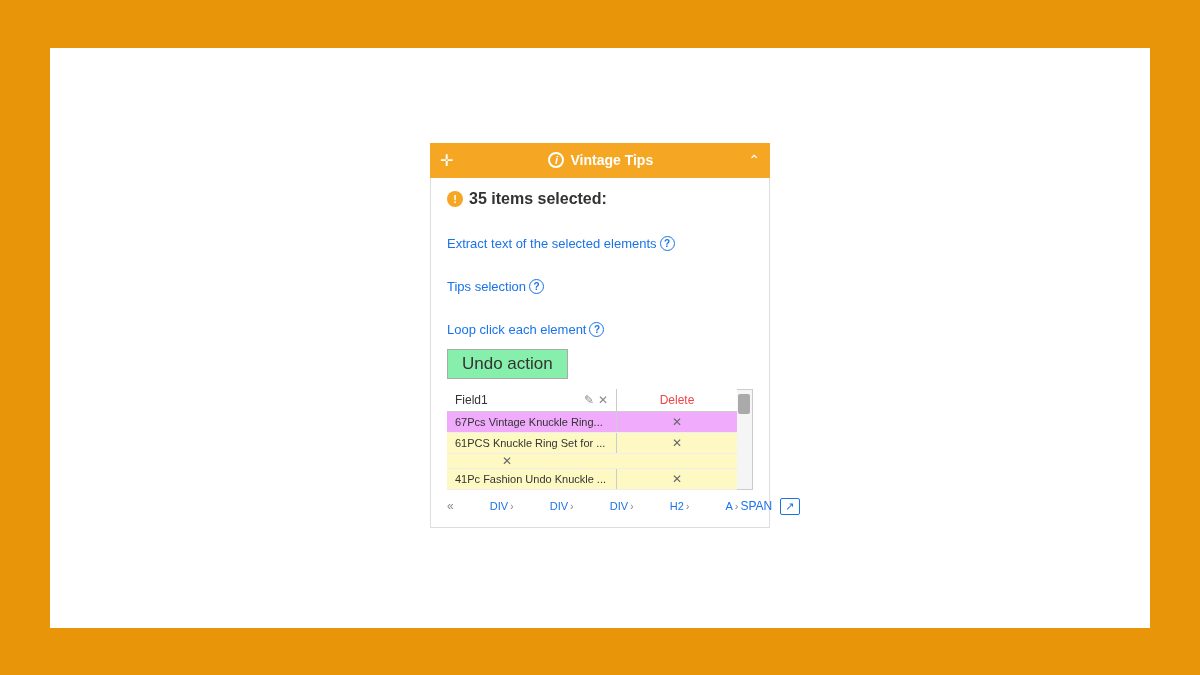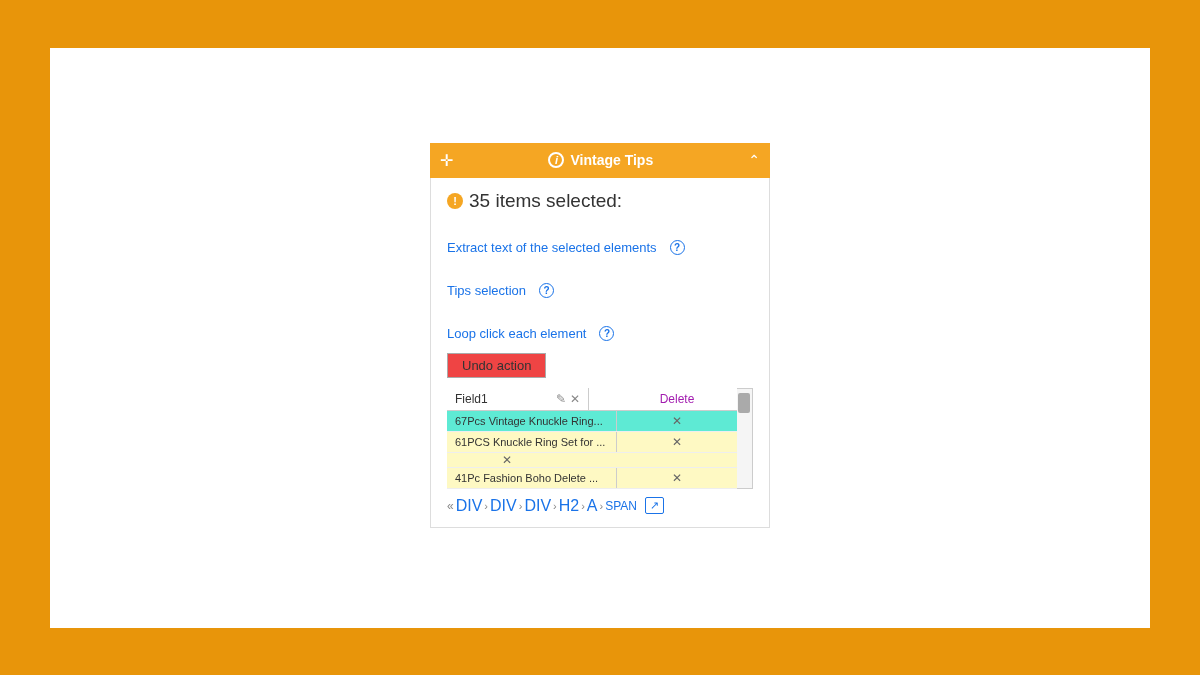--- a/index.html
+++ b/index.html
@@ -89,27 +89,28 @@
       border-radius: 50%;
       background: #F5A623;
       display: inline-flex;
       align-items: center;
       justify-content: center;
       color: white;
       font-size: 11px;
       font-weight: bold;
     }
     .items-selected-text {
-      font-size: 19px;
+      font-size: 16px;
       color: #333;
+      font-weight: bold;
     }
     .action-link {
       display: flex;
       align-items: flex-end;
-      gap: 13px;
+      gap: 3px;
       color: #1a73e8;
       font-size: 13px;
       text-decoration: none;
       cursor: pointer;
       margin-bottom: 8px;
       margin-top: 28px;
     }
     .help-icon {
       width: 15px;
       height: 15px;
@@ -117,62 +118,61 @@
       border: 1.5px solid #1a73e8;
       display: inline-flex;
       align-items: center;
       justify-content: center;
       font-size: 10px;
       color: #1a73e8;
       font-weight: bold;
     }
     .undo-action-btn {
       border: 1px solid #aaa;
-      background: #ef4444;
+      background: #86efac;
       color: #333;
       padding: 4px 14px;
-      font-size: 13px;
+      font-size: 17px;
       cursor: pointer;
       margin-top: 4px;
       margin-bottom: 10px;
     }
     .table-header {
       display: flex;
       background: white;
       border-bottom: 1px solid #ccc;
-      gap: 28px;
     }
     .col-field1 {
       flex: 1;
       padding: 4px 8px;
       font-size: 12px;
       color: #333;
       border-right: 1px solid #ccc;
       display: flex;
       align-items: center;
       justify-content: space-between;
     }
     .col-field1-icons {
       display: flex;
       gap: 4px;
     }
     .col-delete {
       width: 120px;
       padding: 4px 8px;
       font-size: 12px;
-      color: #a21caf;
+      color: #ef4444;
       text-align: center;
     }
     .table-row {
       display: flex;
       border-bottom: 1px solid #eee;
       align-items: center;
     }
     .table-row.selected {
-      background-color: #5eead4;
+      background-color: #f0abfc;
     }
     .table-row:not(.selected) {
       background: #fef9c3;
     }
     .cell-name {
       flex: 1;
       padding: 4px 8px;
       font-size: 11px;
       color: #333;
       border-right: 1px solid #ccc;
@@ -204,21 +204,22 @@
       font-size: 11px;
       color: #555;
     }
     .breadcrumb-first {
       color: #888;
       font-size: 12px;
     }
     .breadcrumb-item {
       color: #1a73e8;
       cursor: pointer;
-      font-size: 16px;
+      font-size: 11px;
+      margin-left: 34px;
     }
     .breadcrumb-sep {
       color: #888;
       font-size: 11px;
     }
     .breadcrumb-last {
       color: #1a73e8;
       font-size: 12px;
     }
     .external-link-btn {
@@ -313,21 +314,21 @@
             <div class="cell-delete">✕</div>
           </div>
           <div class="table-row">
             <div class="cell-name">61PCS Knuckle Ring Set for ...</div>
             <div class="cell-delete">✕</div>
           </div>
           <div class="table-row">
             <div class="cell-delete">✕</div>
           </div>
           <div class="table-row">
-            <div class="cell-name">41Pc Fashion Boho Delete ...</div>
+            <div class="cell-name">41Pc Fashion Undo Knuckle ...</div>
             <div class="cell-delete">✕</div>
           </div>
         </div>
 
         <div class="table-scroll">
           <div class="scrollbar-thumb"></div>
         </div>
       </div>
 
       

